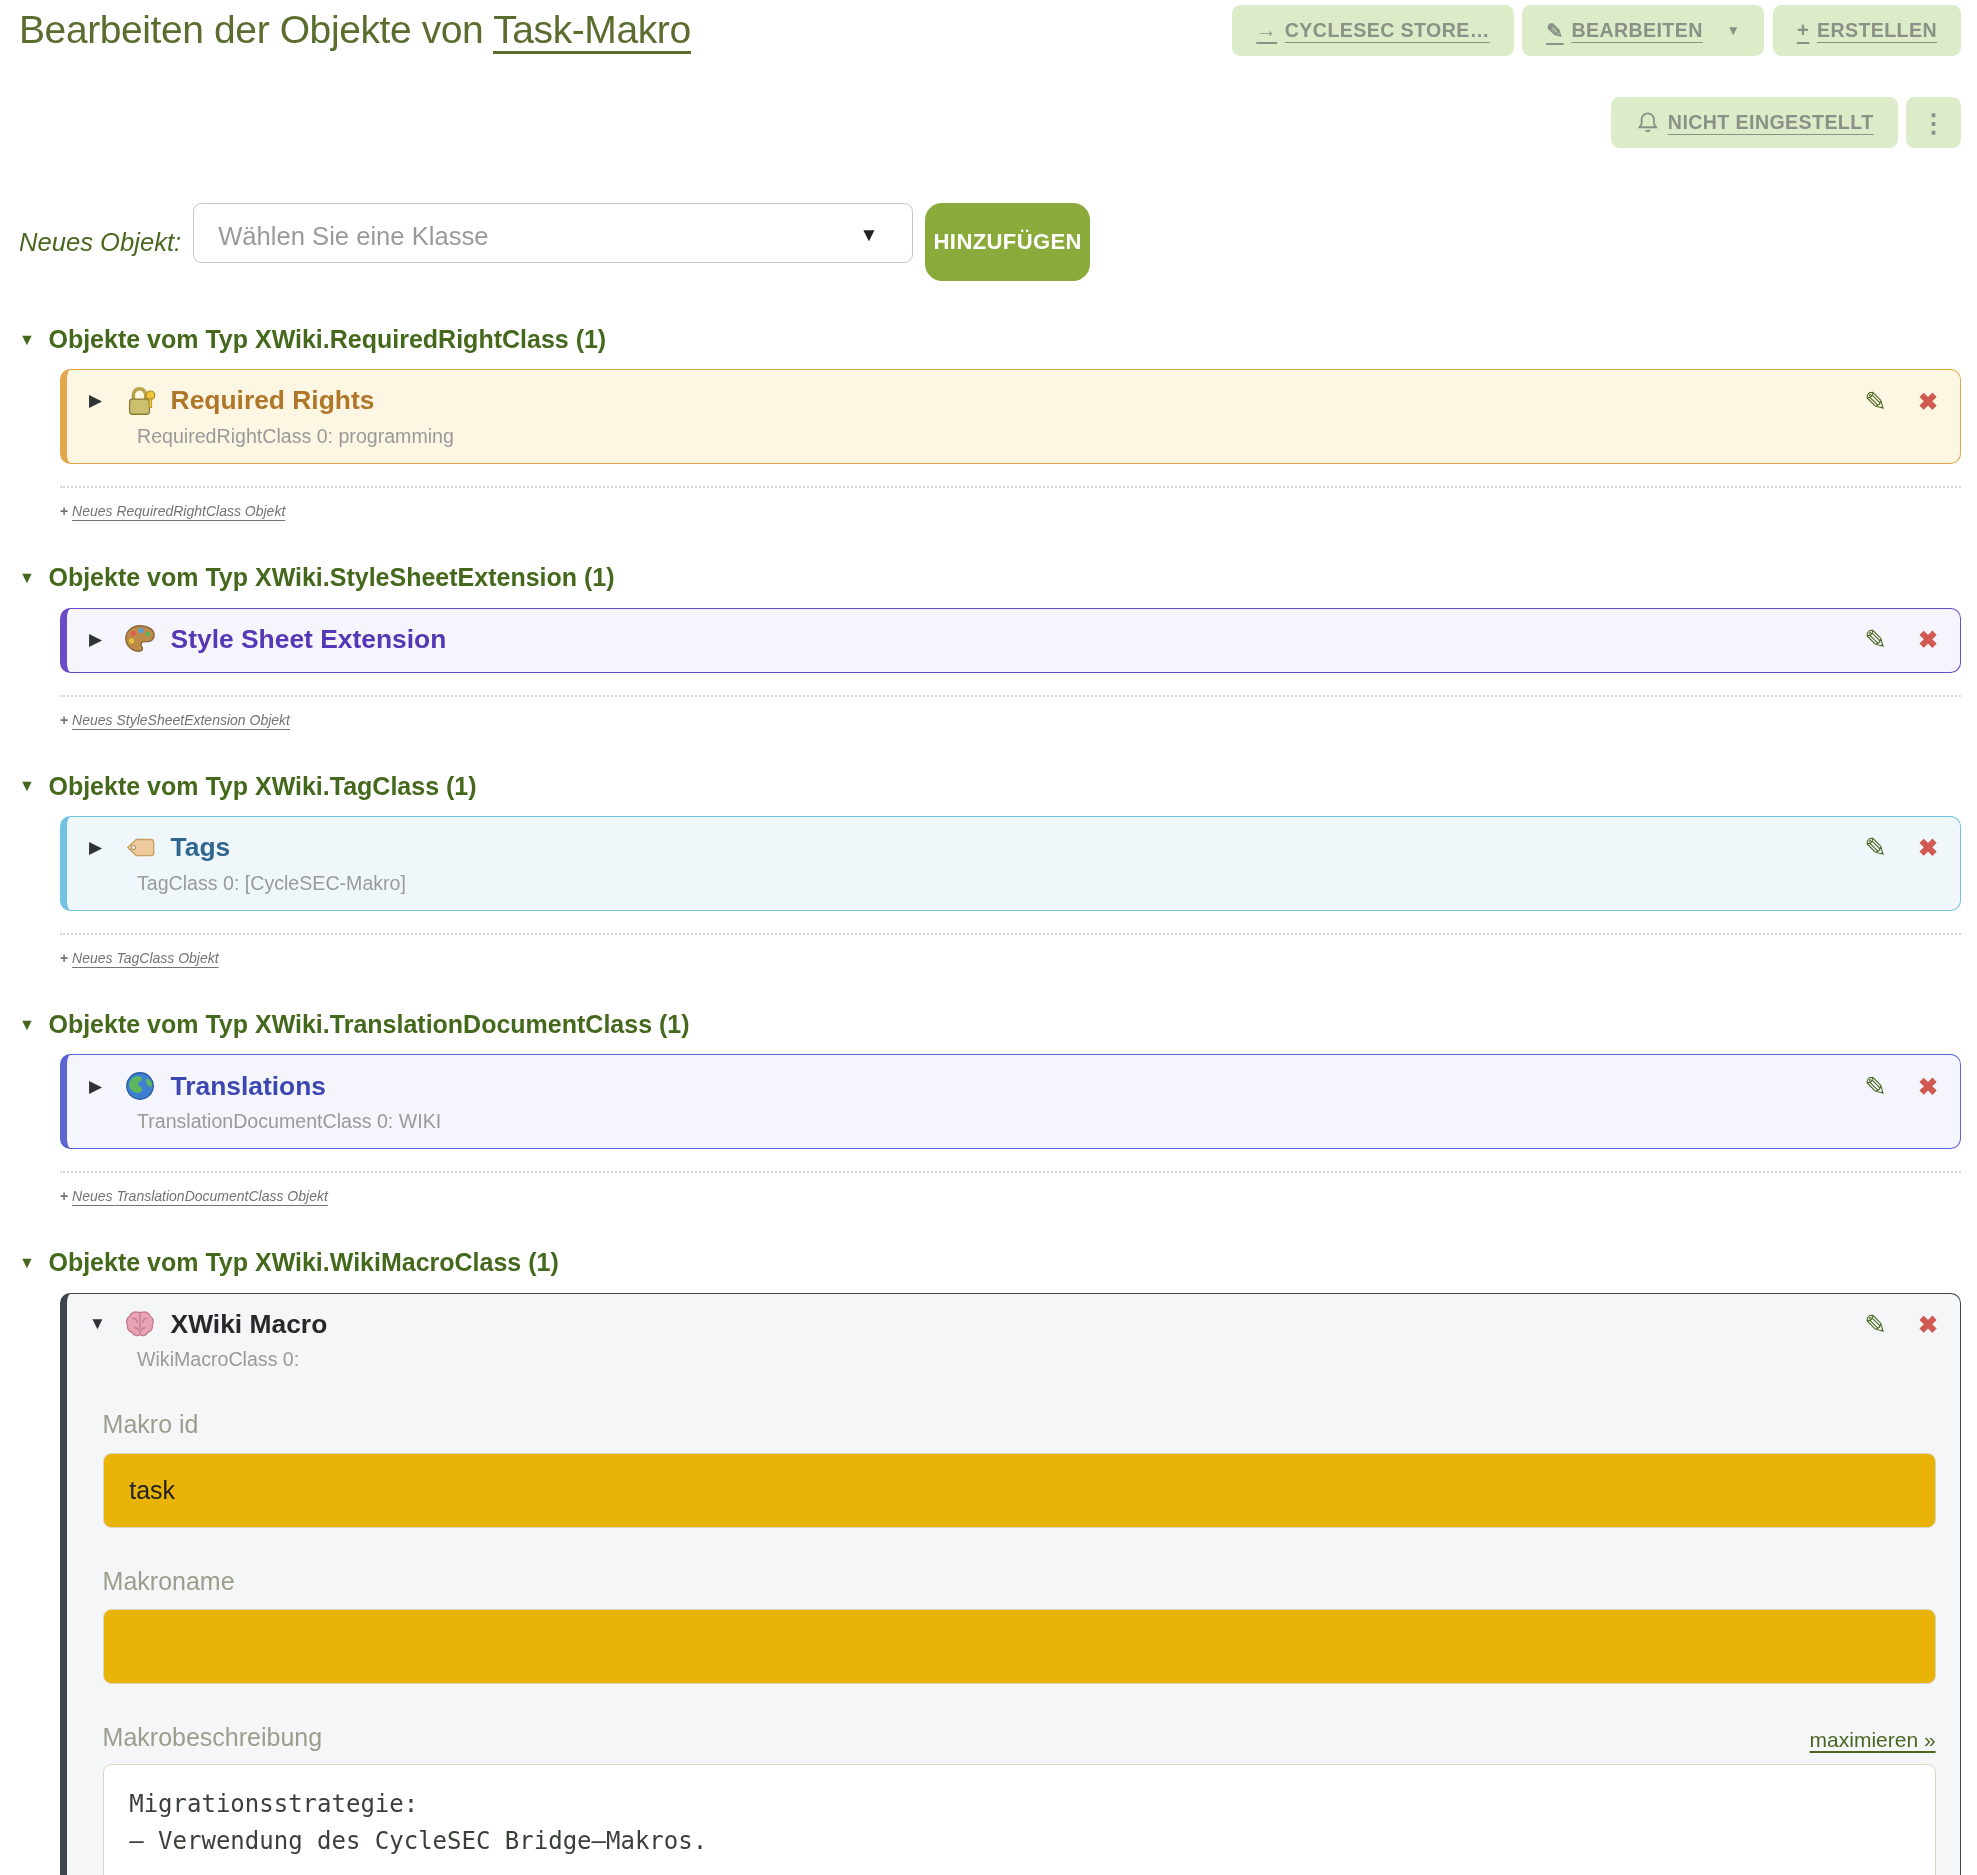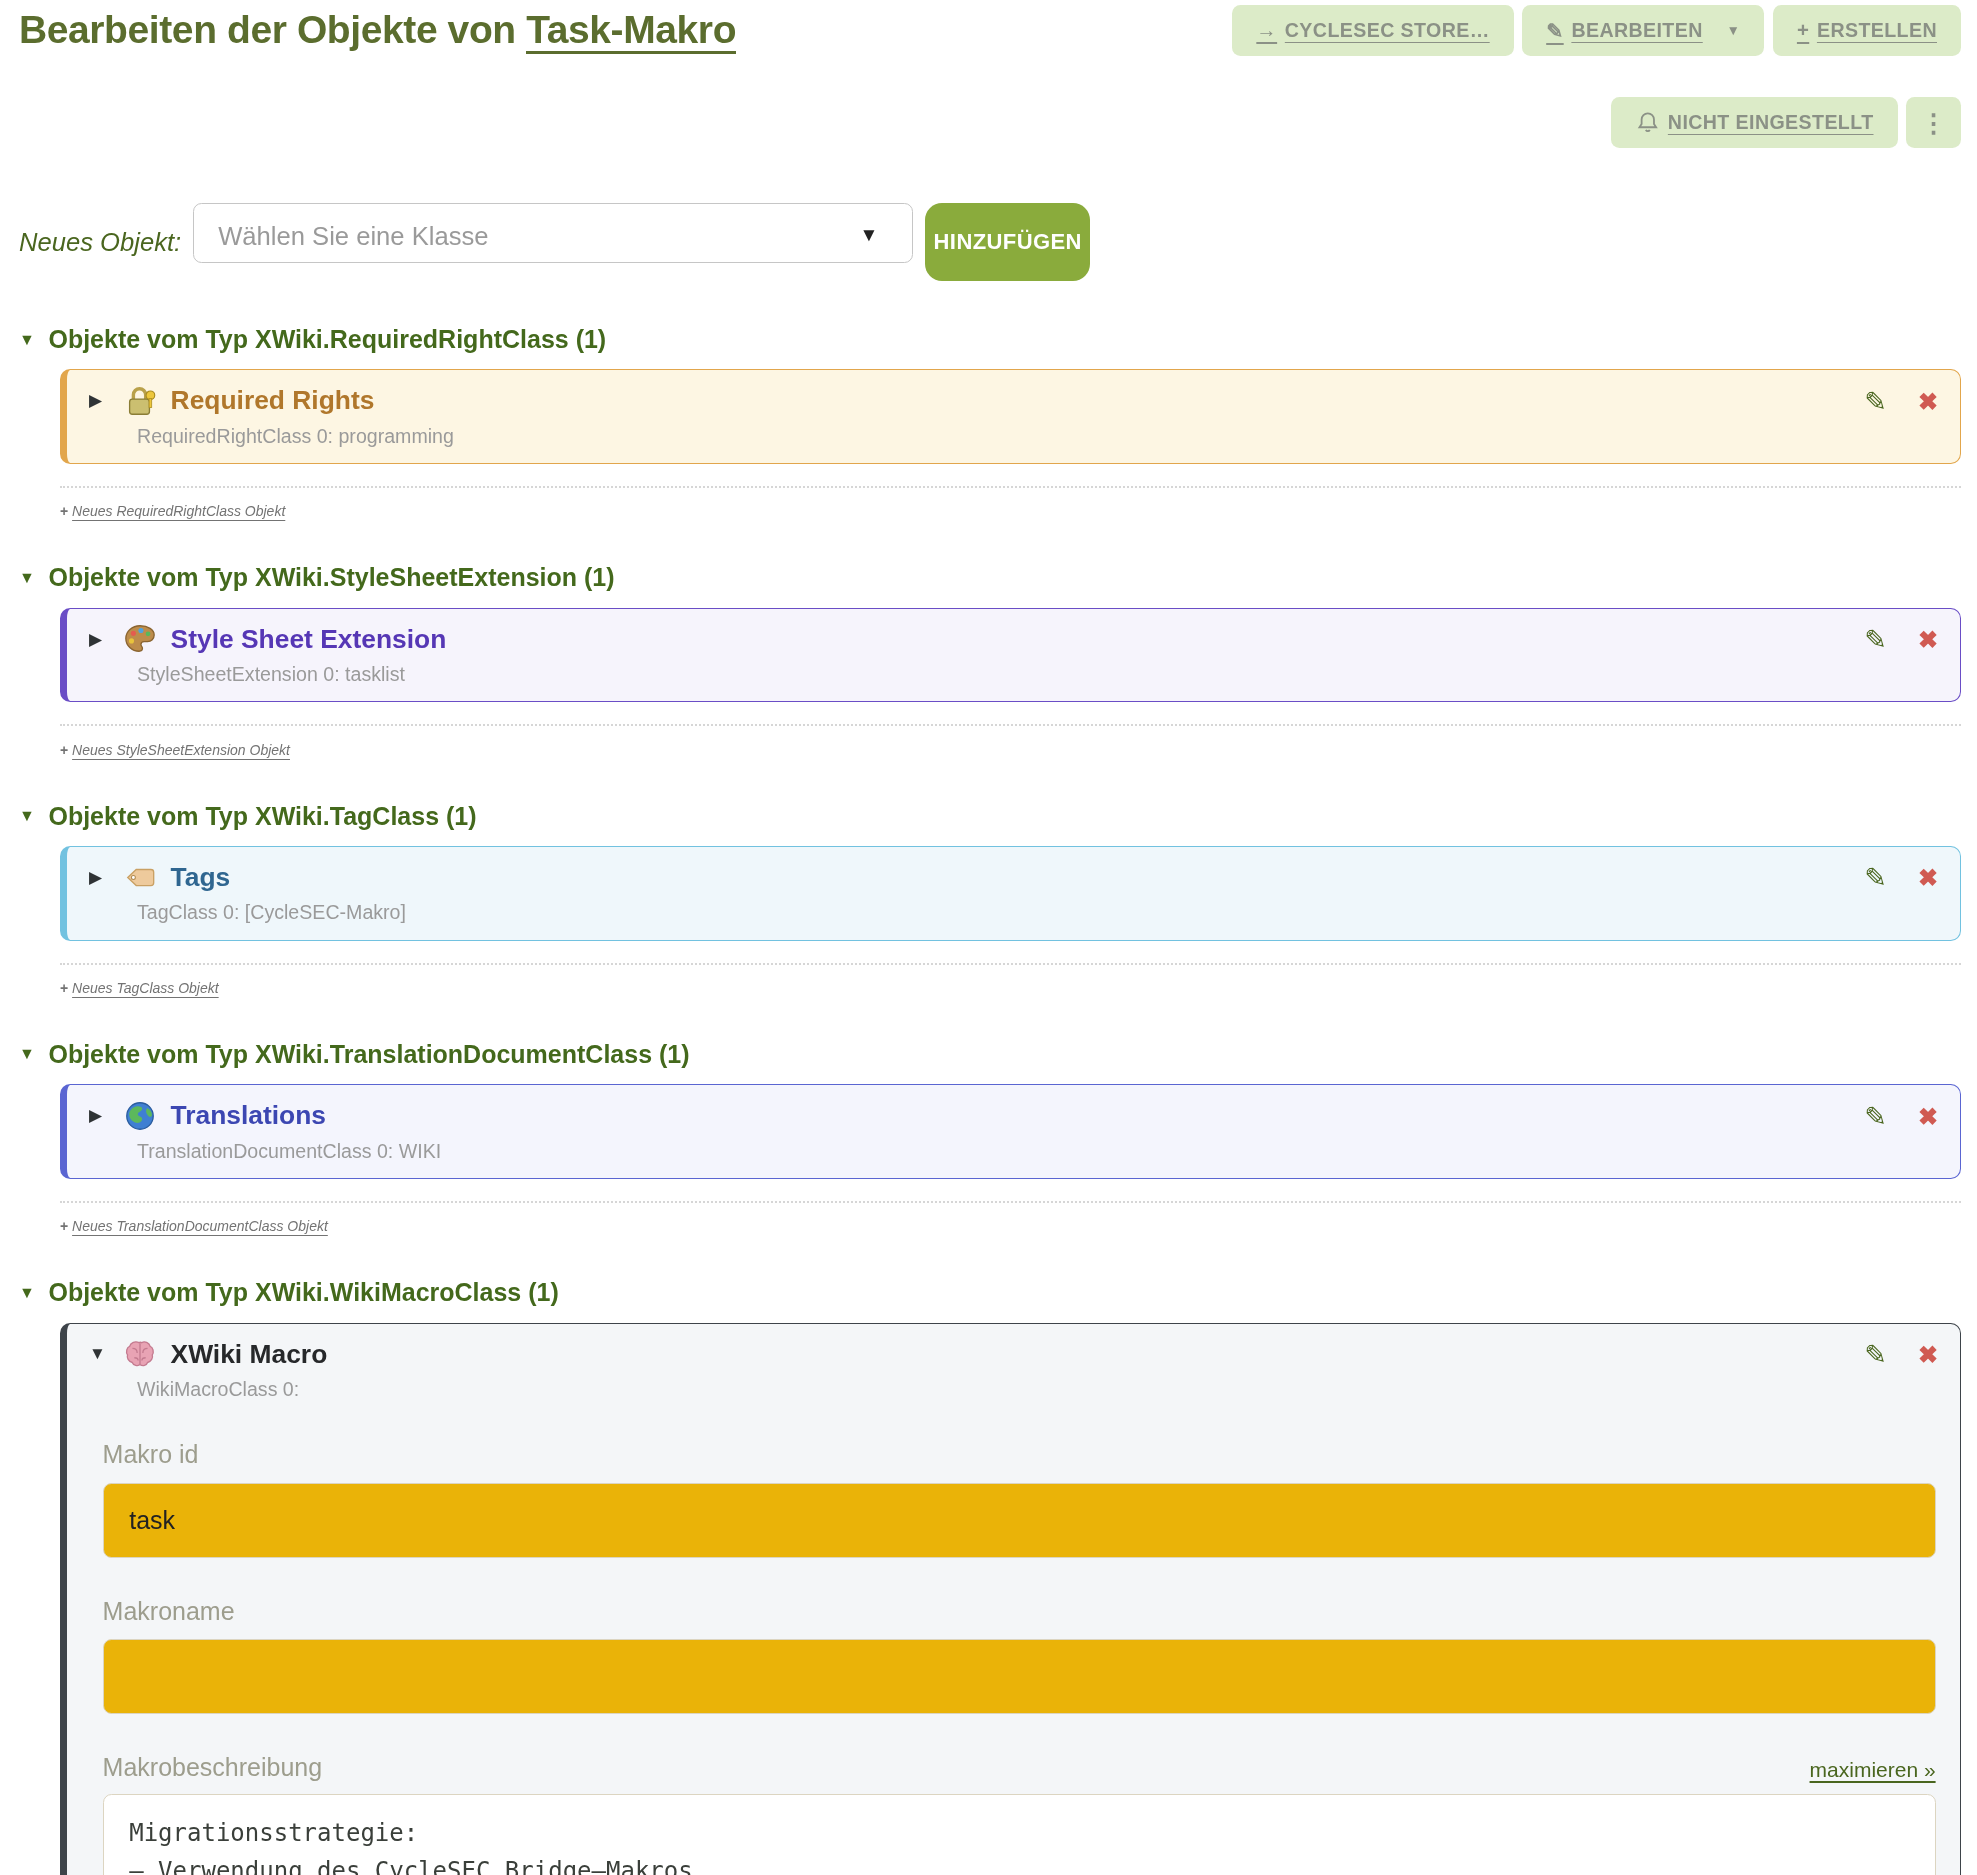--- a/index.html
+++ b/index.html
@@ -2,21 +2,21 @@
 <html style="font-size:13.6px"><head>
 <meta charset="utf-8">
 <style>
   * { margin:0; padding:0; box-sizing:border-box; }
   html,body { background:#fff; }
   body { font-family:"Liberation Sans", sans-serif; }
   .page { position:relative; width:1978px; height:1876px; overflow:hidden; background:#fff; padding:5.1px 17px 0 19px; }
 
   
   .top { display:flex; justify-content:space-between; align-items:flex-start; }
-  h1 { font-size:39px; font-weight:700; color:#5b6d2e; letter-spacing:-0.4px; padding-top:3.4px; }
+  h1 { font-size:39px; font-weight:400; color:#5b6d2e; letter-spacing:-0.4px; padding-top:3.4px; }
   .doc-link { color:#5b6d2e; text-decoration:none; border-bottom:3.4px solid #5b6d2e; cursor:pointer; }
   .toolbar-col { display:flex; flex-direction:column; align-items:flex-end; }
   .btn-row { display:flex; gap:8.5px; }
   .btn-row.row2 { margin-top:41px; }
   button.tb { display:flex; align-items:center; justify-content:center; gap:8.5px; height:51px; padding:0 24px;
     background:#dcebc8; border:none; border-radius:8.5px; color:#8b9186; font-family:inherit;
     font-size:19.6px; font-weight:700; letter-spacing:0.4px; cursor:pointer; }
   .tb-inner { display:inline-flex; align-items:center; gap:7.7px; text-decoration:underline; text-underline-offset:5.1px; }
   .tb .ic { font-size:20.4px; text-decoration:none; }
   .tb .caret { font-size:13.6px; margin-left:15.3px; }
@@ -167,21 +167,20 @@
               <circle cx="26.5" cy="12.5" r="2.5" fill="#58b85c"></circle>
               <circle cx="9" cy="20" r="2.7" fill="#e9c33c"></circle>
             </svg>
         </span>
         <span class="p-title">Style Sheet Extension</span>
         <div class="p-actions">
           <span class="edit">✎</span>
           <span class="del">✖</span>
         </div>
       </div>
-      <div class="p-sub">StyleSheetExtension 0: tasklist</div>
     </div>
     <div class="dotted"></div>
     <a class="add-link"><span class="plus">+</span> <span class="txt">Neues StyleSheetExtension Objekt</span></a>
   </section>
 
   <section class="obj-section">
     <div class="sec-header">
       <span class="tri">▼</span>
       <span class="sec-title">Objekte vom Typ XWiki.TagClass (1)</span>
     </div>

